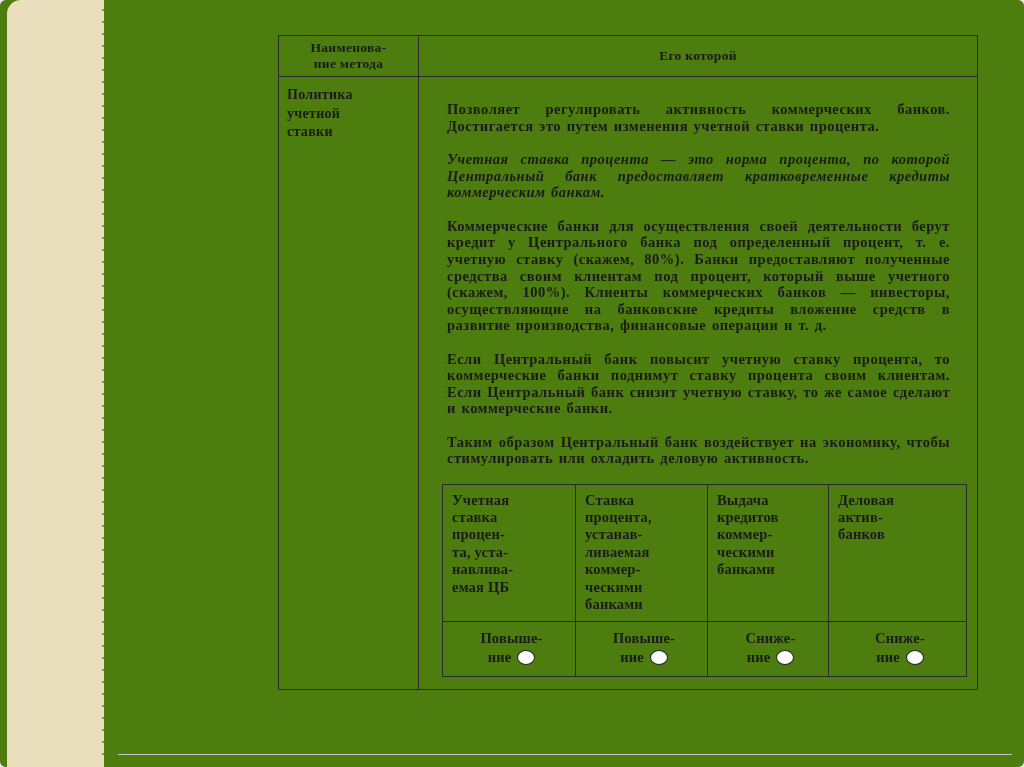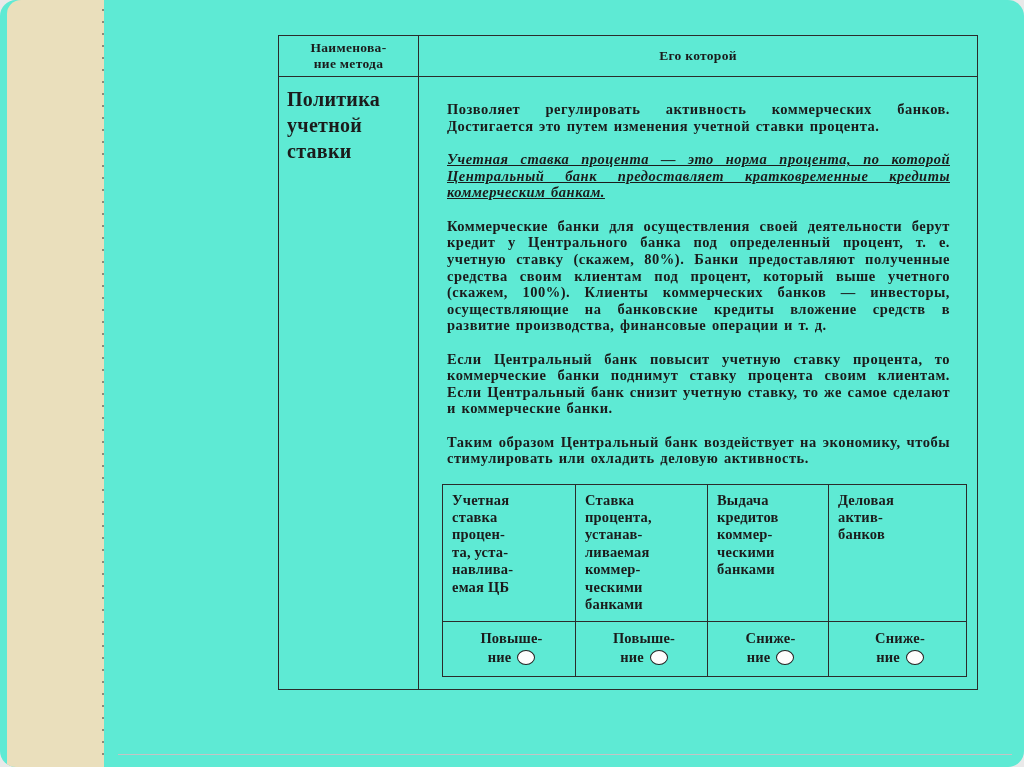--- a/index.html
+++ b/index.html
@@ -4,22 +4,22 @@
 <style>
   * { box-sizing: border-box; }
   html, body {
     margin: 0; padding: 0;
     width: 1024px; height: 767px;
     background: #e9e9e9;
     font-family: "Liberation Serif", "DejaVu Serif", serif;
   }
   .slide {
     position: absolute; inset: 0;
-    background: #5eead4;
-    border-radius: 16px;
+    background: #4d7c0f;
+    border-radius: 6px;
     overflow: hidden;
   }
   .stripe {
     position: absolute; left: 7px; top: 0; bottom: 0; width: 97px;
     background: #eadfbc;
     border-radius: 14px 0 0 0;
   }
   .dots {
     position: absolute; left: 101px; top: 4px; bottom: 4px; width: 4px;
     background-image: radial-gradient(circle, #8f8a79 1.1px, rgba(0,0,0,0) 1.5px);
@@ -46,37 +46,37 @@
     padding: 4px 3px;
     text-align: center;
     vertical-align: middle;
     white-space: pre-line;
     letter-spacing: 0.3px;
   }
   th.col-method { width: 145px; }
   td.method-cell {
     vertical-align: top;
     padding: 9px 8px;
-    font-size: 20px;
+    font-size: 14px;
     line-height: 1.3;
     white-space: pre-line;
     letter-spacing: 0.3px;
   }
   td.essence-cell {
     vertical-align: top;
     padding: 7px 10px 10px 11px;
     font-size: 14.5px;
     line-height: 1.14;
     text-align: justify;
     letter-spacing: 0.5px;
     word-spacing: 1.5px;
     hyphens: auto;
   }
   td.essence-cell p { margin: 17px; }
-  p.bold-italic { font-style: italic; text-decoration: underline; }
+  p.bold-italic { font-style: italic; }
 
   table.inner-table {
     border-collapse: collapse;
     margin: 0 0 2px 12px;
     width: 524px;
     table-layout: fixed;
     letter-spacing: 0.2px;
     word-spacing: normal;
     text-align: left;
   }

